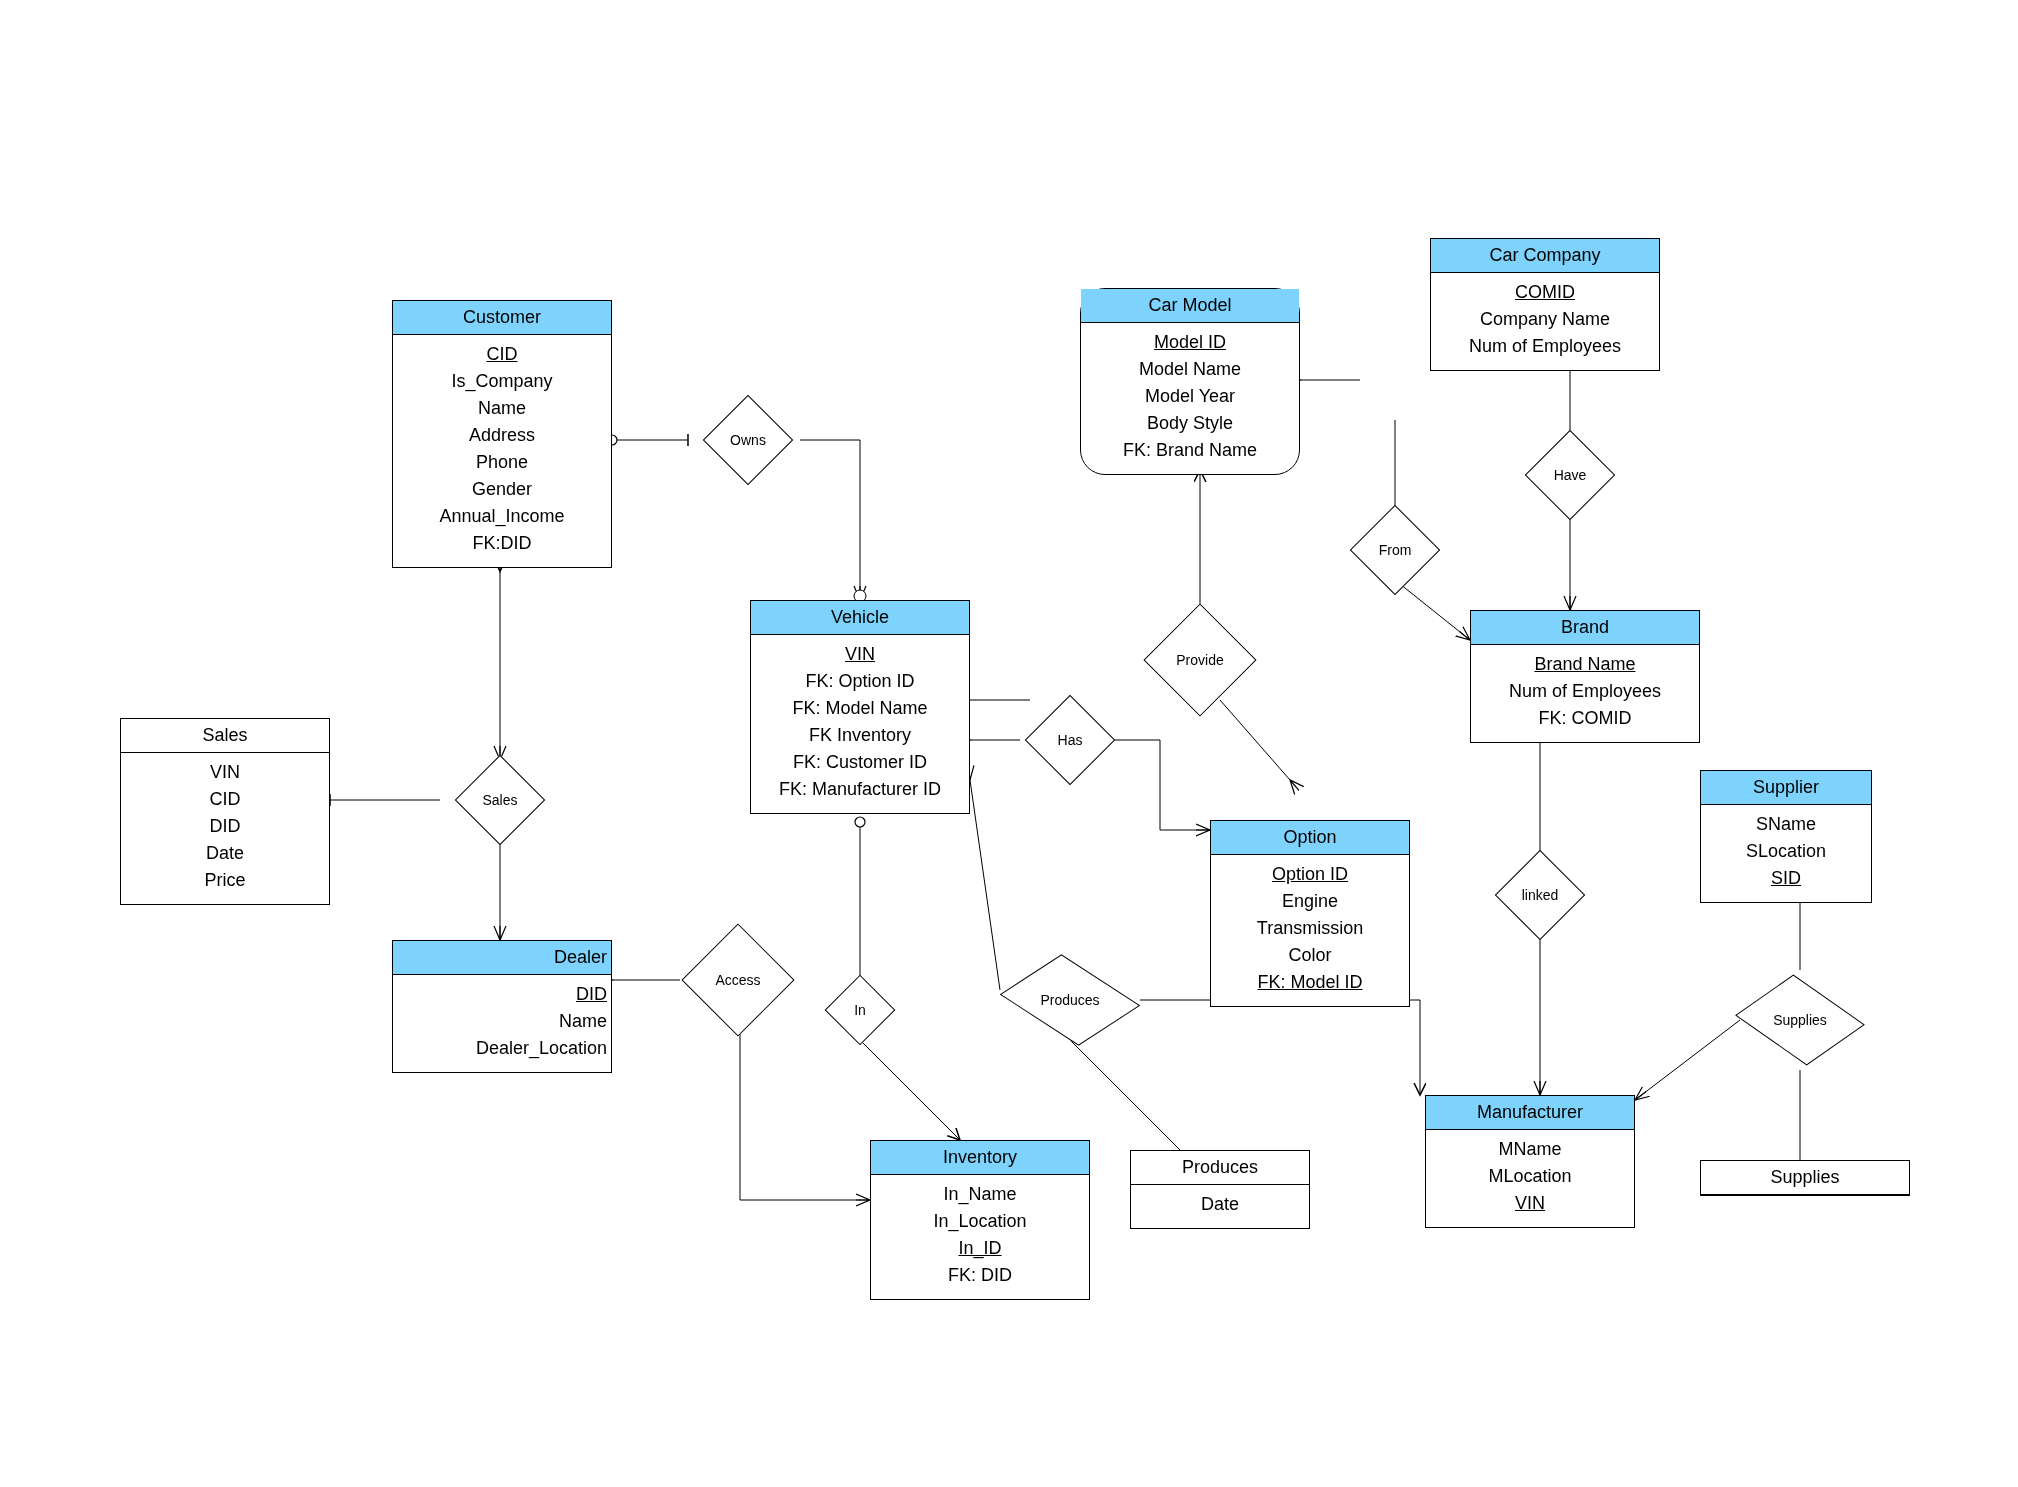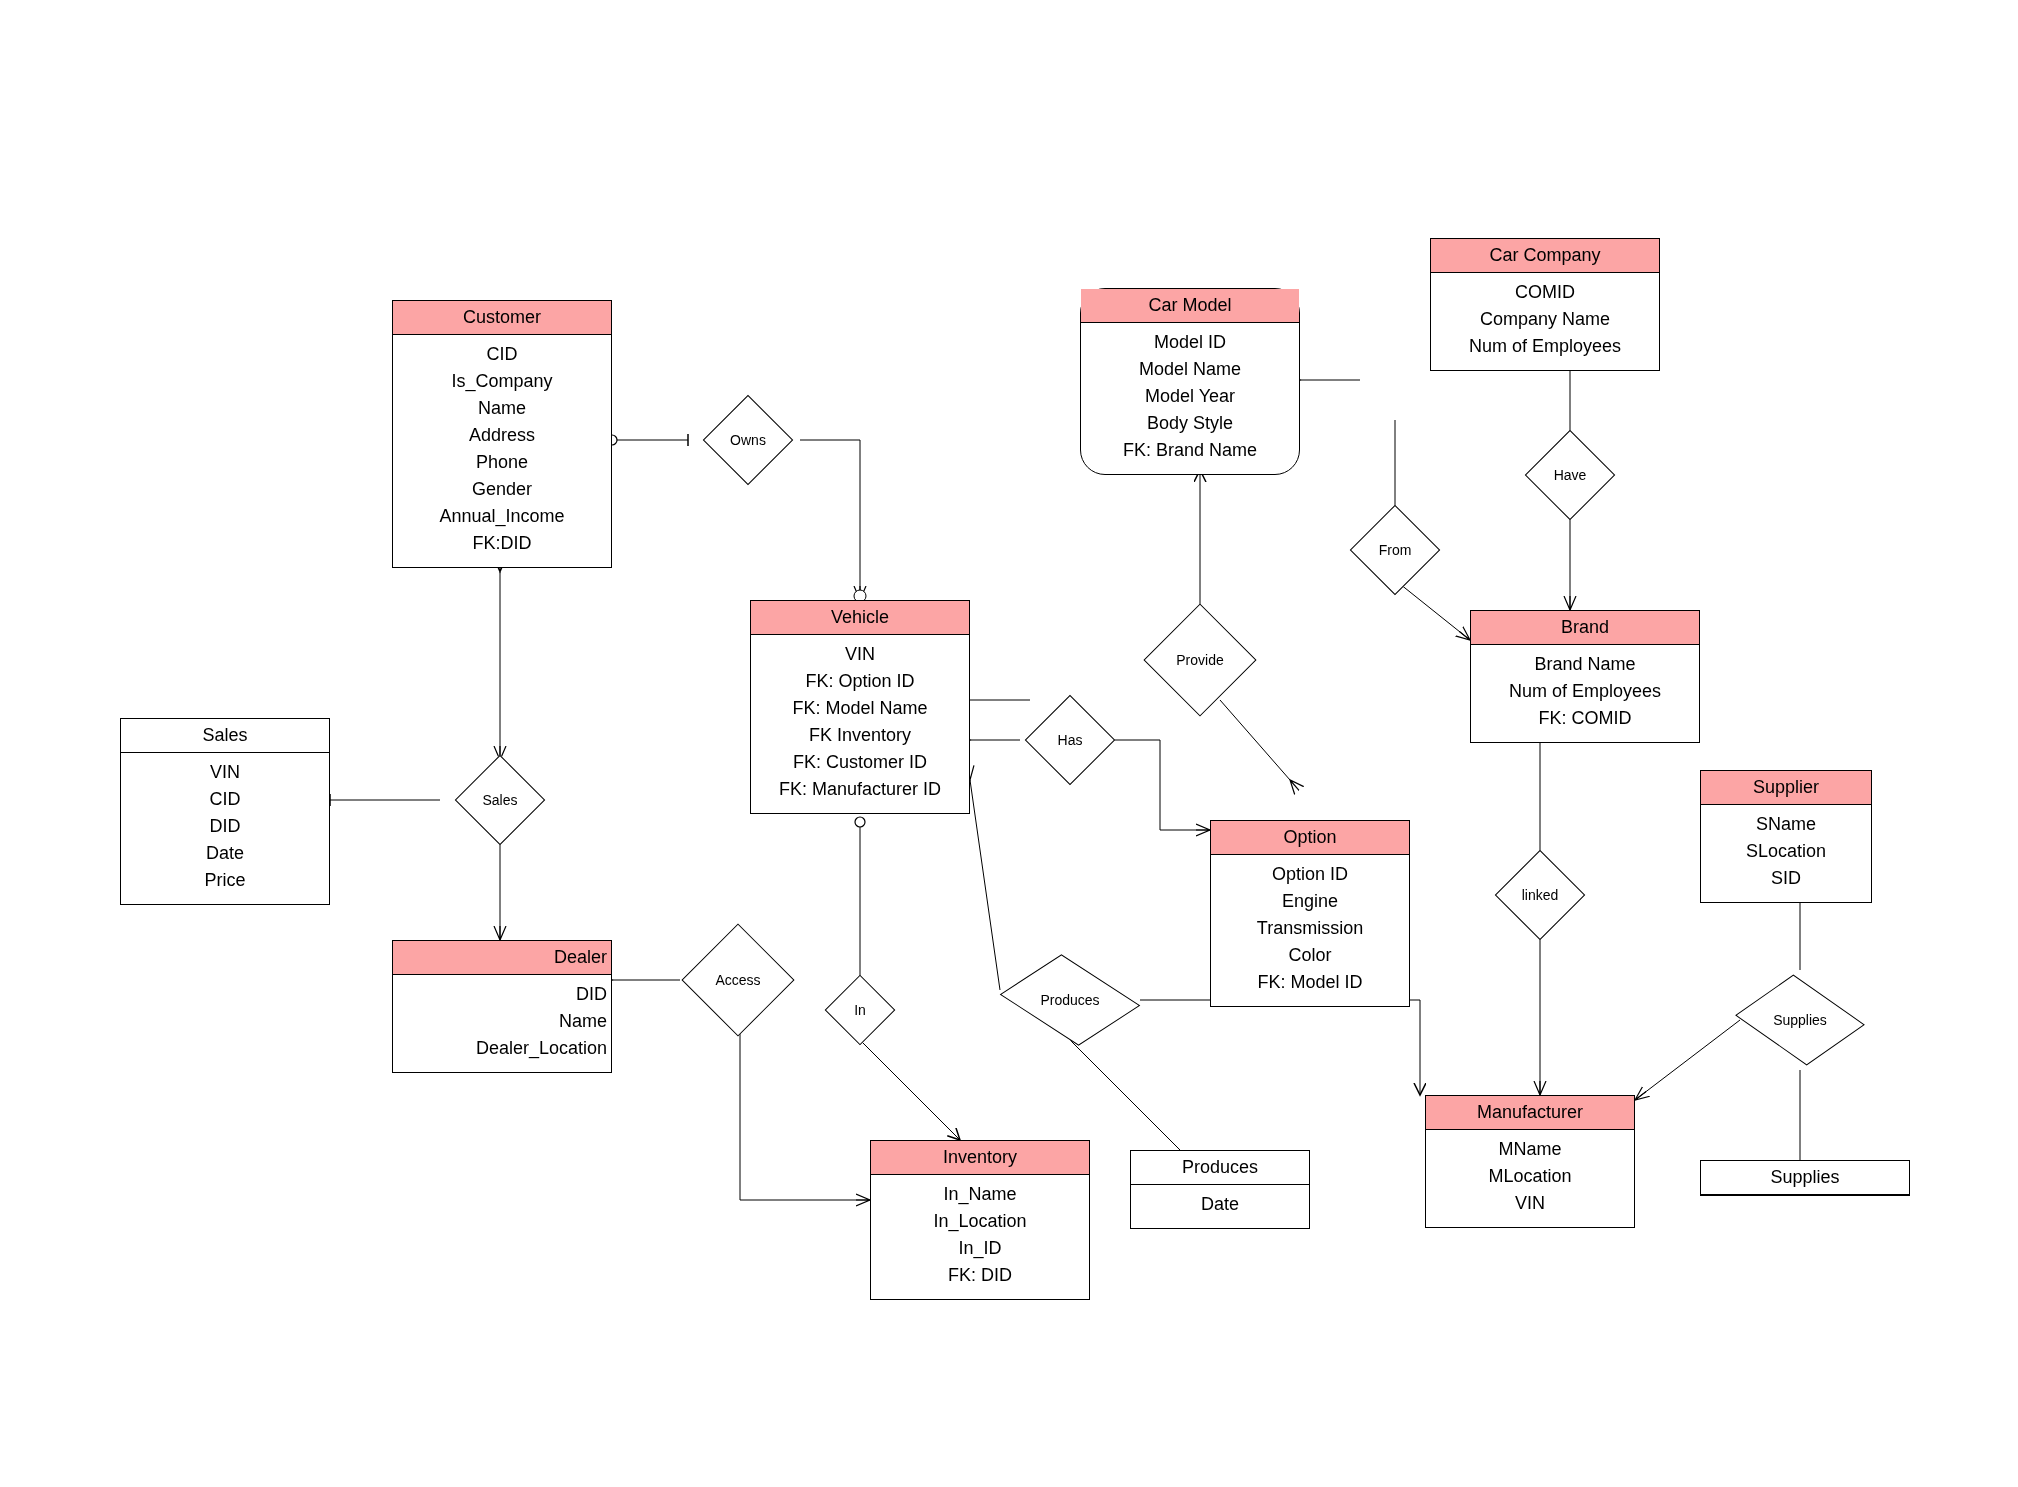--- a/index.html
+++ b/index.html
@@ -24,36 +24,36 @@
   }
   .entity {
     position: absolute;
     border: 1px solid #000;
     background: #fff;
     width: 220px;
     text-align: center;
     box-sizing: border-box;
   }
   .entity .title {
-    background: #fca5a5;
+    background: #7dd3fc;
     border-bottom: 1px solid #000;
     padding: 6px 4px;
     font-size: 18px;
   }
   .entity.assoc .title {
     background: #ffffff;
   }
   .entity .body {
     padding: 6px 4px 10px 4px;
   }
   .entity .body div {
     padding: 3px 0;
     font-size: 18px;
   }
-  .underline { }
+  .underline { text-decoration: underline; }
   .diamond {
     position: absolute;
     width: 120px;
     height: 60px;
     transform-origin: center;
   }
   .diamond .shape {
     position: absolute;
     left: 50%; top: 50%;
     width: 62px; height: 62px;

